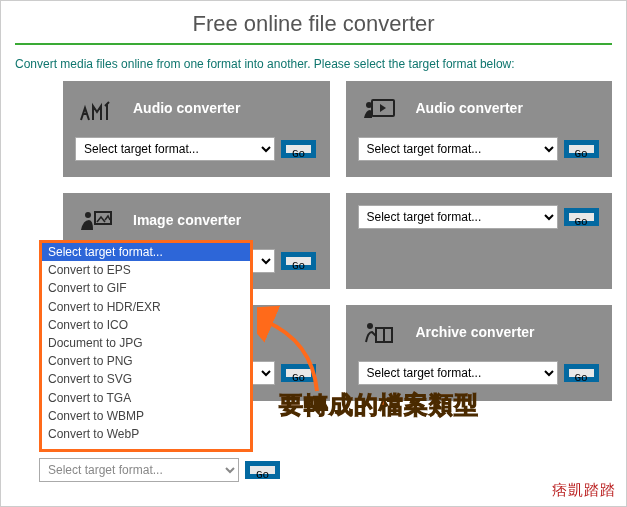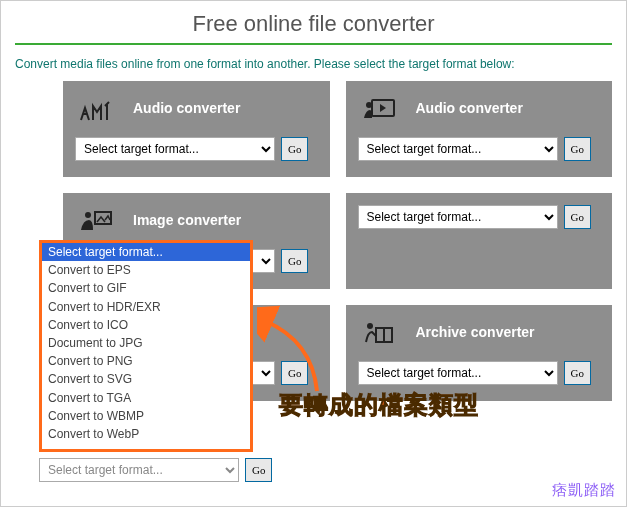--- a/index.html
+++ b/index.html
@@ -62,26 +62,26 @@
     background: #fff;
     border: 1px solid #aaa;
     font-size: 12px;
     padding: 3px 4px;
     width: 200px;
     height: 24px;
     font-family: inherit;
   }
   .go-btn {
     background: #e8e8e8;
-    border: 1px solid #0369a1;
+    border: 5px solid #0369a1;
     font-size: 11px;
     padding: 3px 6px;
-    height: 24px;
+    height: 18px;
     cursor: pointer;
-    font-family: Liberation Serif, serif;
+    font-family: Liberation Mono, monospace;
   }
   .icon {
     width: 44px;
     height: 30px;
     display: flex;
     align-items: center;
     justify-content: center;
     color: #2a2a2a;
   }
   
@@ -147,21 +147,21 @@
     z-index: 7;
     letter-spacing: 1px;
     font-family: "Microsoft JhengHei", "PingFang TC", sans-serif;
   }
   
   .watermark {
     position: absolute;
     right: 10px;
     bottom: 6px;
     font-size: 15px;
-    color: #8b5cf6;
+    color: #b91c1c;
     font-family: "Microsoft JhengHei", "PingFang TC", sans-serif;
     z-index: 8;
     letter-spacing: 1px;
   }
 </style>
 </head>
 <body>
 
 <div class="page">
   <h1>Free online file converter</h1>

